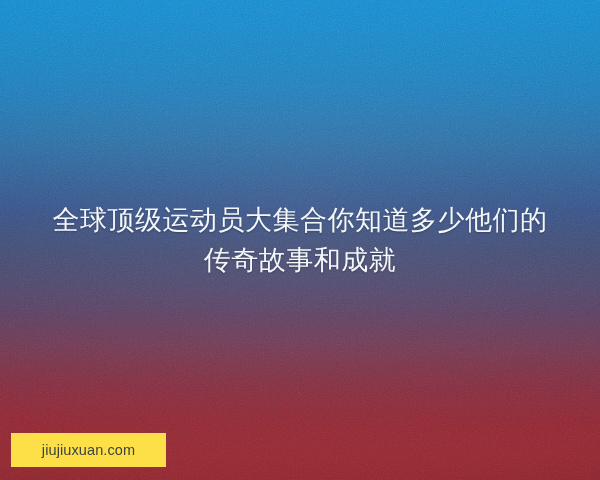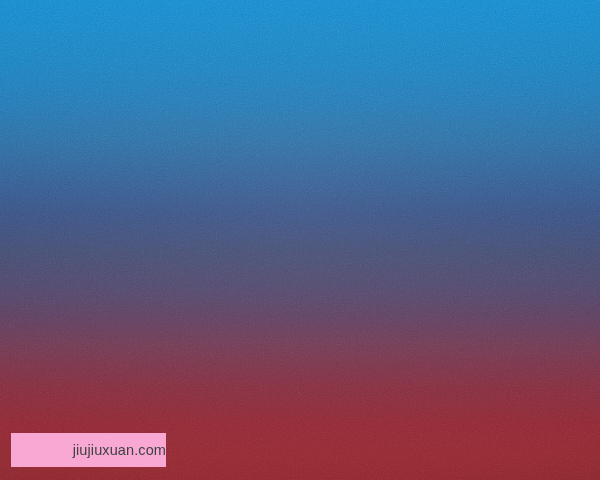--- a/index.html
+++ b/index.html
@@ -84,24 +84,24 @@
     white-space: pre-line;
   }
 
   
   .watermark {
     position: absolute;
     left: 11px;
     top: 433px;
     width: 155px;
     height: 34px;
-    background: #f9a8d4;
+    background: #fde047;
     display: flex;
     align-items: center;
-    justify-content: flex-end;
+    justify-content: center;
     box-sizing: border-box;
   }
   .watermark-label {
     color: #3f4340;
     font-size: 14.5px;
     line-height: 1;
     letter-spacing: 0.1px;
     white-space: nowrap;
   }
 </style>
@@ -117,18 +117,20 @@
       <filter id="grainFilter">
         <feTurbulence type="fractalNoise" baseFrequency="0.85" numOctaves="3" stitchTiles="stitch"></feTurbulence>
         <feColorMatrix type="saturate" values="0"></feColorMatrix>
       </filter>
       <rect width="600" height="480" filter="url(#grainFilter)"></rect>
     </svg>
   </div>
 
   <div class="bg-vignette"></div>
 
+  <div class="headline">全球顶级运动员大集合你知道多少他们的
+传奇故事和成就</div>
 
   <div class="watermark">
     <span class="watermark-label">jiujiuxuan.com</span>
   </div>
 
 </div>
 
 </body></html>

